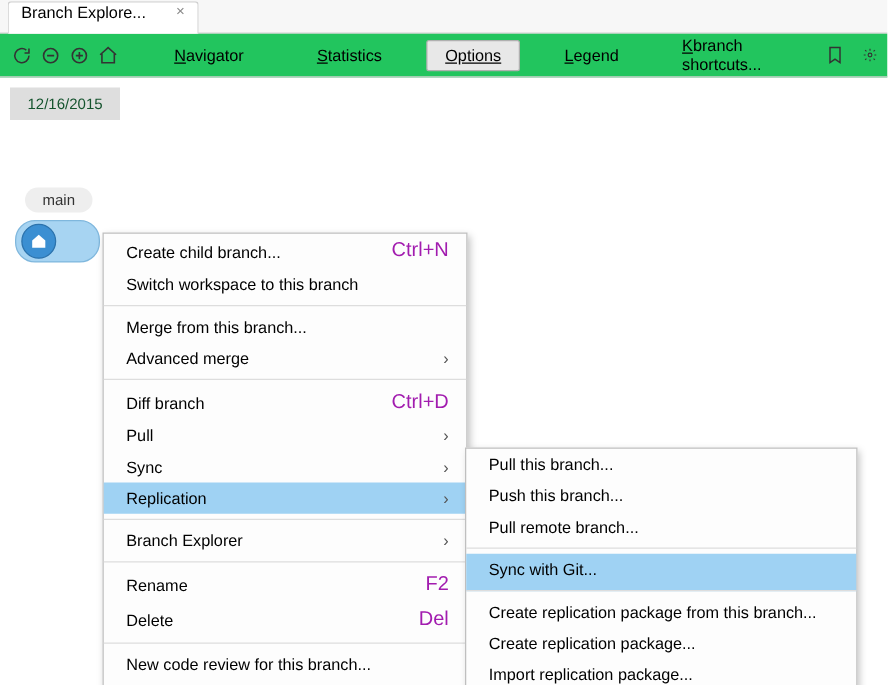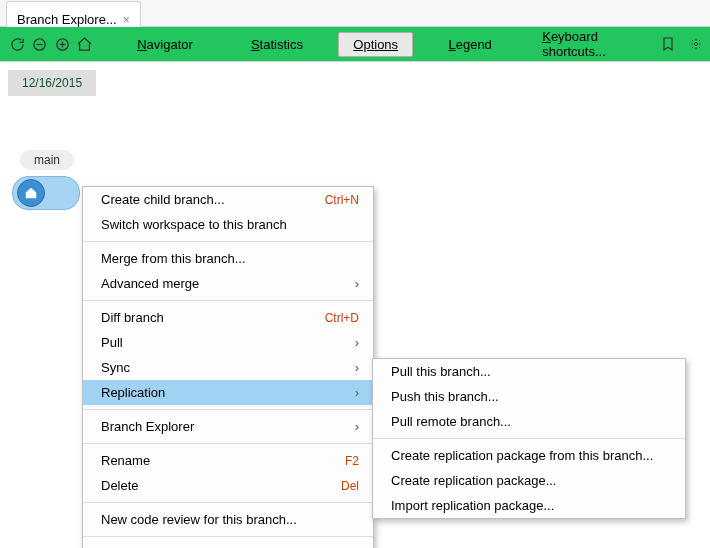--- a/index.html
+++ b/index.html
@@ -1,38 +1,38 @@
 <!DOCTYPE html>
 <html><head>
 <meta charset="utf-8">
 <style>
   html,body{margin:0;padding:0;font-family:"Segoe UI",Tahoma,sans-serif;font-size:13px;color:#000;background:#fff;width:710px;height:548px;overflow:hidden}
   .tabbar{display:flex;align-items:center;height:26px;border-bottom:1px solid #d0d0d0;background:#f7f7f7}
-  .tab{display:flex;align-items:flex-end;gap:6px;padding:0 10px;height:25px;border:1px solid #d0d0d0;border-bottom:none;background:#fff;border-top-left-radius:3px;border-top-right-radius:3px;margin-left:6px;margin-top:1px}
+  .tab{display:flex;align-items:flex-start;gap:24px;padding:0 10px;height:25px;border:1px solid #d0d0d0;border-bottom:none;background:#fff;border-top-left-radius:3px;border-top-right-radius:3px;margin-left:6px;margin-top:1px}
   .tab .close{color:#888;font-size:12px;cursor:pointer}
   .toolbar{display:flex;align-items:center;height:34px;border-bottom:1px solid #d0d0d0;padding:0 8px;gap:4px;background:#22c55e}
   .tool-icon{width:24px;height:24px;display:flex;align-items:center;justify-content:center;border-radius:3px;cursor:pointer}
   .tool-icon svg{stroke:#333;fill:none;stroke-width:1.8}
   .tool-btn{padding:4px 14px;cursor:pointer;border:1px solid transparent;border-radius:2px}
   .tool-btn.active{background:#e8e8e8;border:1px solid #b0b0b0}
   .tool-btn u{text-decoration:underline}
   .spacer{width:26px}
   .content{position:relative;padding:8px}
   .date-chip{display:inline-block;background:#dedede;padding:6px 14px;color:#14532d;font-size:12px}
   .branch-label{position:absolute;left:20px;top:88px;background:#eeeeee;border-radius:12px;padding:3px 14px;color:#333;font-size:12px}
   .branch-node{position:absolute;left:12px;top:114px;width:62px;height:32px;background:#a7d4f2;border:1px solid #7fb7dd;border-radius:16px;display:flex;align-items:center;padding-left:4px}
   .branch-node .home-circle{width:26px;height:26px;border-radius:50%;background:#3b8fd2;display:flex;align-items:center;justify-content:center;border:1px solid #2c73ad}
   .branch-node .home-circle svg{fill:#fff}
   
   .ctx{position:absolute;background:#fdfdfd;border:1px solid #bfbfbf;box-shadow:2px 3px 6px rgba(0,0,0,0.25)}
   .ctx.primary{left:82px;top:124px;width:290px}
   .ctx-row{display:flex;align-items:center;justify-content:space-between;padding:5px 14px 5px 18px;cursor:default}
   .ctx-row.sep{border-top:1px solid #ddd;margin-top:4px;padding-top:9px}
   .ctx-row.highlight{background:#9fd2f3}
-  .ctx-row .shortcut{color:#c2410c;font-size:12px}
+  .ctx-row .shortcut{color:#a21caf;font-size:16px}
   .ctx-row .arrow{color:#555}
   .bold{font-weight:400}
   .ctx.secondary{left:372px;top:296px;width:312px}
   .gap-after{margin-bottom:4px;border-bottom:1px solid #ddd;padding-bottom:9px}
   .right-icons{margin-left:auto;display:flex;gap:10px;align-items:center}
 </style>
 </head>
 <body>
 
 <div class="tabbar">
@@ -68,21 +68,21 @@
   </div>
   <div class="spacer"></div>
   <div class="tool-btn"><u>N</u><span>avigator</span></div>
   <div class="spacer"></div>
   <div class="tool-btn"><u>S</u><span>tatistics</span></div>
   <div style="width:16px"></div>
   <div class="tool-btn active"><u>Options</u></div>
   <div style="width:16px"></div>
   <div class="tool-btn"><u>L</u><span>egend</span></div>
   <div style="width:16px"></div>
-  <div class="tool-btn"><u>K</u><span>eyboard shortcuts...</span></div>
+  <div class="tool-btn"><u>K</u><span>branch shortcuts...</span></div>
   <div class="right-icons">
     <div class="tool-icon">
       <svg width="16" height="16" viewBox="0 0 24 24">
           <path d="M6 3h12v18l-6-4-6 4z"></path>
         </svg>
     </div>
     <div class="tool-icon" style="width:12px;overflow:hidden">
       <svg width="16" height="16" viewBox="0 0 24 24">
           <circle cx="12" cy="12" r="3"></circle>
           <path d="M12 2v3M12 19v3M4.2 4.2l2.1 2.1M17.7 17.7l2.1 2.1M2 12h3M19 12h3M4.2 19.8l2.1-2.1M17.7 6.3l2.1-2.1"></path>
@@ -159,20 +159,23 @@
   <div class="ctx secondary">
     <div class="ctx-row">
       <span>Pull this branch...</span>
     </div>
     <div class="ctx-row">
       <span>Push this branch...</span>
     </div>
     <div class="ctx-row gap-after">
       <span>Pull remote branch...</span>
     </div>
+    <div class="ctx-row highlight gap-after">
+      <span>Sync with Git...</span>
+    </div>
     <div class="ctx-row">
       <span>Create replication package from this branch...</span>
     </div>
     <div class="ctx-row">
       <span>Create replication package...</span>
     </div>
     <div class="ctx-row">
       <span>Import replication package...</span>
     </div>
   </div>

